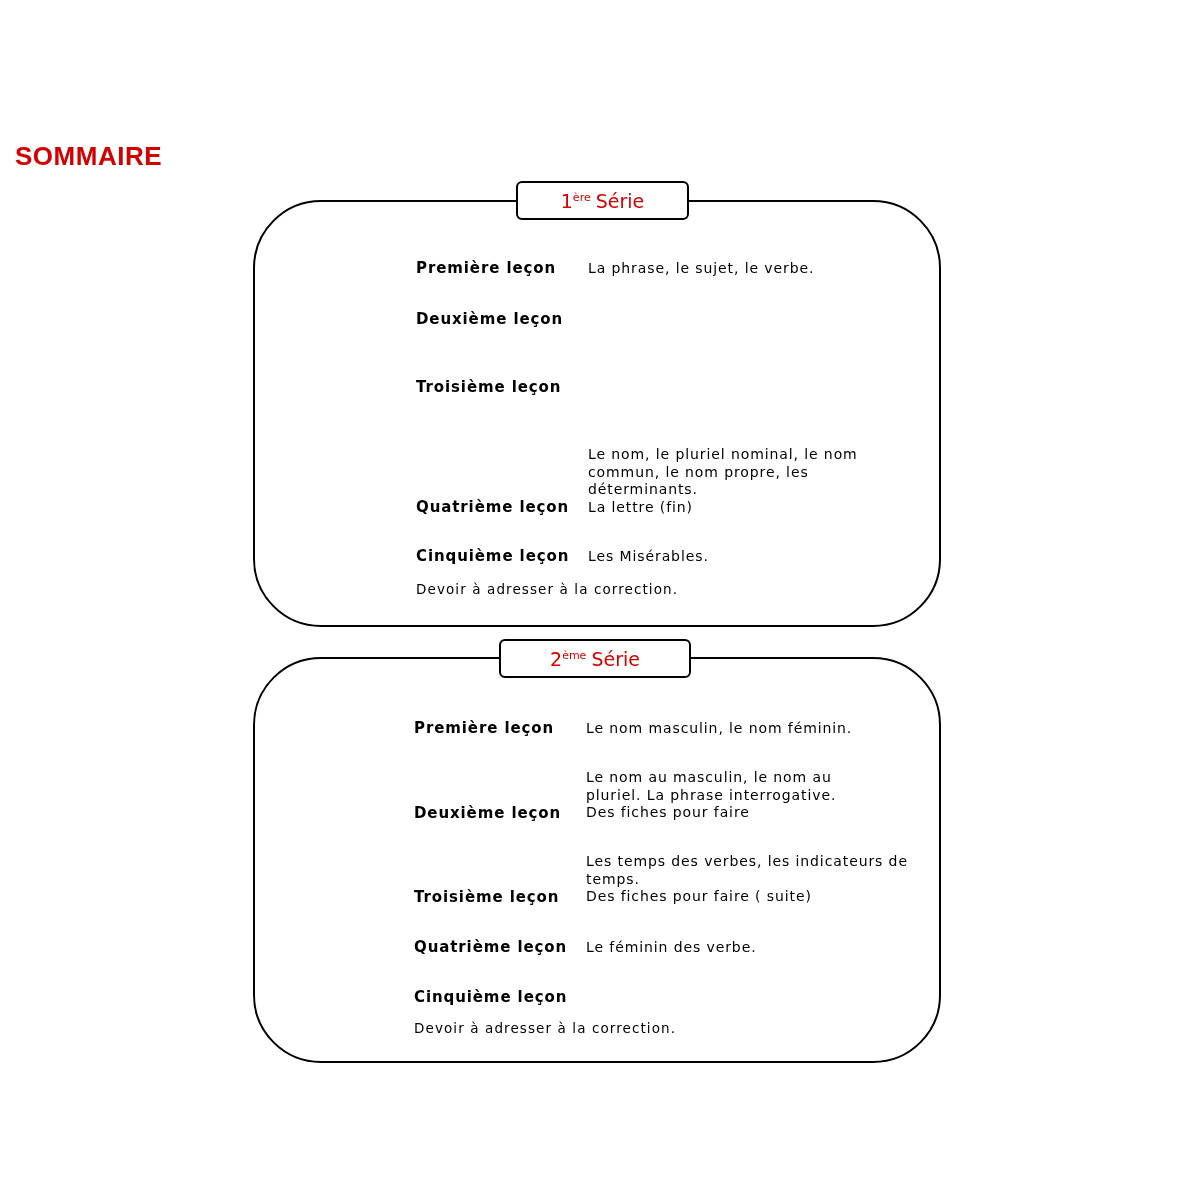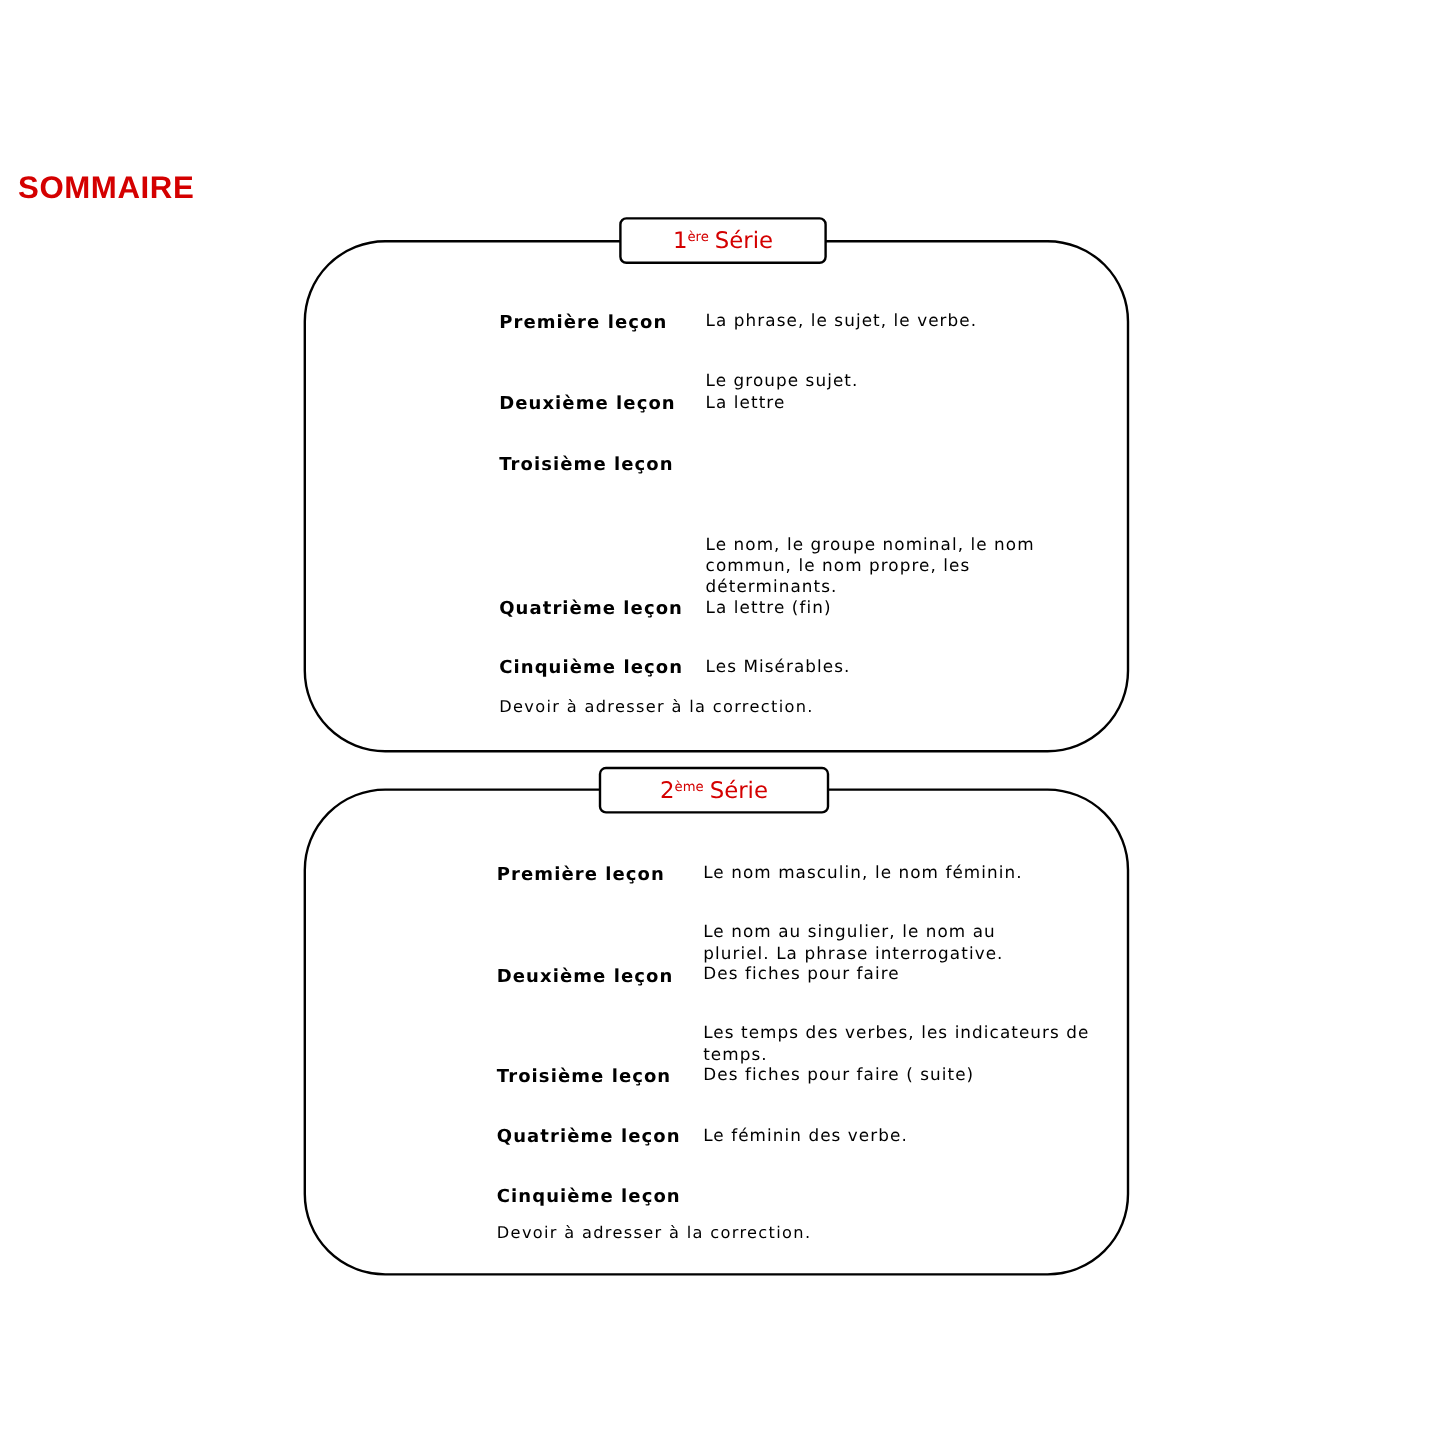--- a/index.html
+++ b/index.html
@@ -38,32 +38,28 @@
 </div>
 
 <div class="lesson" style="left:416px; top:259px;">
   <div class="lname">Première leçon</div>
   <div class="ldesc">
       <div>La phrase, le sujet, le verbe.</div>
     </div>
 </div>
 <div class="lesson" style="left:416px; top:310px;">
   <div class="lname">Deuxième leçon</div>
-  <div class="ldesc">
-    <div>Le groupe sujet.</div>
-    <div>La lettre</div>
-  </div>
 </div>
 <div class="lesson" style="left:416px; top:378px;">
   <div class="lname">Troisième leçon</div>
 </div>
 <div class="lesson" style="left:416px; top:446px;">
   <div class="lname">Quatrième leçon</div>
   <div class="ldesc">
-    <div>Le nom, le groupe nominal, le nom</div>
+    <div>Le nom, le pluriel nominal, le nom</div>
     <div>commun, le nom propre, les</div>
     <div>déterminants.</div>
     <div>La lettre (fin)</div>
   </div>
 </div>
 <div class="lesson" style="left:416px; top:547px;">
   <div class="lname">Cinquième leçon</div>
   <div class="ldesc">
       <div>Les Misérables.</div>
     </div>
@@ -79,21 +75,21 @@
 
 <div class="lesson" style="left:414px; top:719px;">
   <div class="lname">Première leçon</div>
   <div class="ldesc">
       <div>Le nom masculin, le nom féminin.</div>
     </div>
 </div>
 <div class="lesson" style="left:414px; top:769px;">
   <div class="lname">Deuxième leçon</div>
   <div class="ldesc">
-    <div>Le nom au singulier, le nom au</div>
+    <div>Le nom au masculin, le nom au</div>
     <div>pluriel. La phrase interrogative.</div>
     <div>Des fiches pour faire</div>
   </div>
 </div>
 <div class="lesson" style="left:414px; top:853px;">
   <div class="lname">Troisième leçon</div>
   <div class="ldesc">
     <div>Les temps des verbes, les indicateurs de</div>
     <div>temps.</div>
     <div>Des fiches pour faire ( suite)</div>

